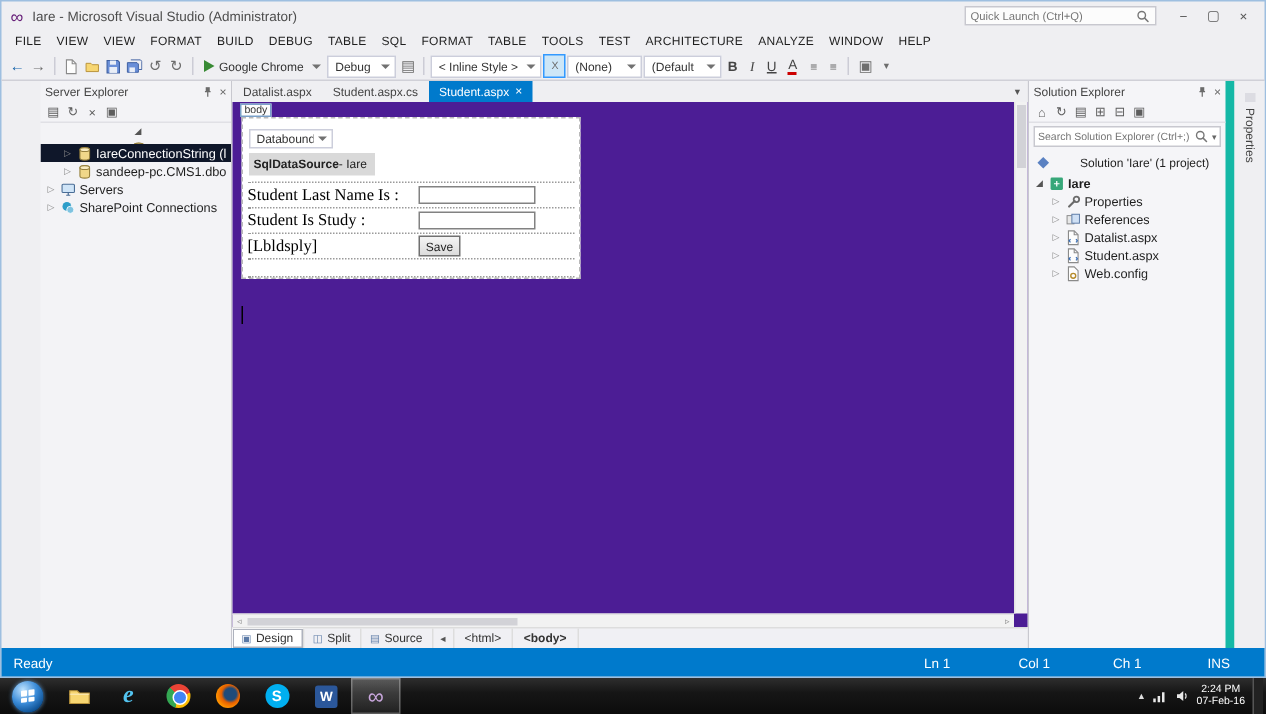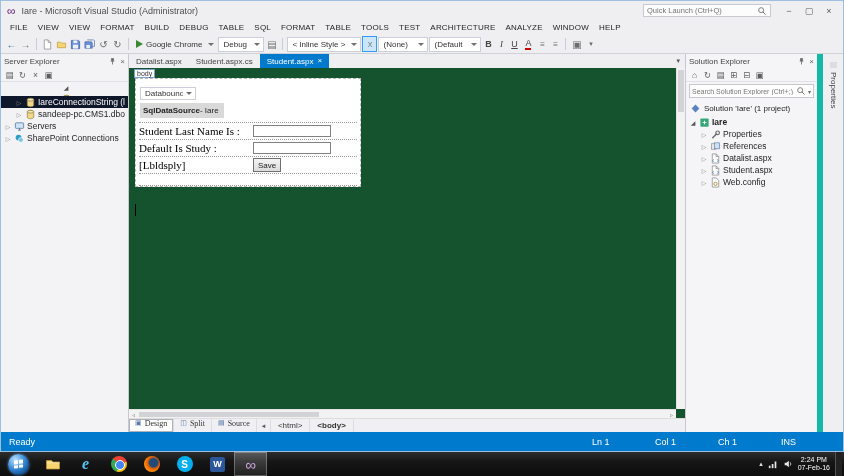--- a/index.html
+++ b/index.html
@@ -33,21 +33,21 @@
 .run-btn{display:inline-flex;align-items:center;height:16px;font-size:8px;color:#333;padding:0 3px;gap:3px;white-space:nowrap;}
 .play{width:0;height:0;border-top:4px solid transparent;border-bottom:4px solid transparent;border-left:7px solid #388a34;}
 .bgly{font-size:9px;color:#444;width:12px;text-align:center;}
 .b-b{font-weight:bold;}
 .b-i{font-style:italic;font-family:"Liberation Serif","DejaVu Serif",serif;}
 .b-u{text-decoration:underline;}
 .fontcolor{width:14px;height:16px;display:inline-flex;align-items:center;justify-content:center;}
 .fontcolor .A{font-size:9px;color:#444;border-bottom:2px solid #c00;line-height:9px;}
 .align-gly{font-size:8px;color:#6d6d6d;width:12px;text-align:center;}
 
-.main{flex:1;display:flex;min-height:0;}
+.main{flex:1;display:flex;min-height:0;margin-left:26px;}
 .left-dock{width:128px;flex:0 0 128px;border-right:1px solid #c8c8cf;display:flex;flex-direction:column;background:#f3f3f6;}
 .panel-header{height:14px;flex:0 0 14px;display:flex;align-items:center;padding:0 3px;font-size:8px;color:#444;}
 .panel-title{flex:1;overflow:hidden;white-space:nowrap;}
 .ph-ic{margin-left:3px;color:#666;font-size:8px;}
 .panel-toolbar{height:14px;flex:0 0 14px;display:flex;align-items:center;gap:2px;padding:0 3px;border-bottom:1px solid #e0e0e5;}
 .pt-ic{font-size:8.5px;color:#5d5d5d;min-width:11px;text-align:center;}
 .tree{flex:1;overflow:hidden;padding-top:2px;}
 .tree-row{height:12px;display:flex;align-items:center;gap:2px;font-size:8.5px;color:#1e1e1e;white-space:nowrap;overflow:hidden;}
 .tree-row.selected{background:#0f172a;color:#fff;}
 .tree-row.bold .tree-label{font-weight:bold;}
@@ -56,60 +56,60 @@
 .tree-row .icn{flex:0 0 11px;}
 .tree-label{overflow:hidden;}
 
 .editor{flex:1;display:flex;flex-direction:column;min-width:0;background:#fff;border-right:1px solid #c8c8cf;}
 .tabstrip{height:14px;flex:0 0 14px;background:#efeff2;display:flex;align-items:stretch;}
 .tabs{display:flex;}
 .tab{display:flex;align-items:center;padding:0 7px;font-size:8px;color:#444;gap:4px;white-space:nowrap;}
 .tab.active{background:#007acc;color:#fff;}
 .tab-close{font-size:8px;line-height:8px;}
 .tab-overflow{margin-left:auto;align-self:center;font-size:7px;color:#555;padding-right:5px;}
-.design-wrap{flex:1;position:relative;min-height:0;background:#14532d;}
+.design-wrap{flex:1;position:relative;min-height:0;background:#4c1d95;}
 .surface{position:absolute;left:0;top:0;right:9px;bottom:9px;overflow:hidden;}
 .tag-label{position:absolute;left:5px;top:1px;height:9px;line-height:8px;border:1px solid #7aa0c8;background:#fdfdfd;font-size:7px;color:#333;padding:0 2px;z-index:2;}
 .form-box{position:absolute;left:6px;top:10px;width:226px;border:1px dashed #b9b9b9;background:#fff;padding:3px 3px 0 3px;}
 .combo.small{width:56px;height:13px;font-size:8px;margin:1px 0 3px 1px;}
 .sqlds{width:84px;height:15px;background:#d9d9d9;font-size:8px;color:#222;display:flex;align-items:center;padding-left:3px;margin:0 0 4px 1px;white-space:nowrap;}
 #form-rows{border-top:1px dotted #9a9a9a;}
 .frow{position:relative;height:17px;border-bottom:1px dotted #9a9a9a;display:flex;align-items:center;}
 .flabel{font-family:"Liberation Serif","DejaVu Serif",serif;font-size:11px;color:#000;white-space:nowrap;}
 .ftext{position:absolute;left:114px;top:2px;width:78px;height:12px;border:1px solid #828282;font-size:9px;padding:0 2px;outline:none;background:#fff;}
 .save-btn{position:absolute;left:114px;top:1px;width:28px;height:14px;border:1px solid #707070;background:linear-gradient(#f4f4f4,#dcdcdc);font-size:8px;color:#222;font-family:inherit;}
 .empty-row{height:12px;border-bottom:1px dotted #9a9a9a;}
 .caret-line{position:absolute;left:6px;top:136px;width:1px;height:12px;background:#000;}
 .vscroll{position:absolute;right:0;top:0;bottom:9px;width:9px;background:#f2f2f2;border-left:1px solid #e3e3e3;}
 .vthumb{position:absolute;left:1px;right:1px;top:2px;height:42px;background:#d2d2d7;}
 .hscroll{position:absolute;left:0;right:9px;bottom:0;height:9px;background:#f2f2f2;border-top:1px solid #e3e3e3;display:flex;align-items:center;}
 .sarr{font-size:6px;color:#888;width:9px;text-align:center;flex:0 0 9px;}
 .hthumb{height:5px;width:180px;background:#d2d2d7;margin-left:1px;}
 .bottombar{height:14px;flex:0 0 14px;background:#f0f0f4;border-top:1px solid #ddd;display:flex;align-items:stretch;font-size:8px;color:#333;}
 .viewmodes{display:flex;}
-.vmode{display:flex;gap:3px;padding:0 6px;border-right:1px solid #ddd;font-family:Liberation Serif, serif;}
+.vmode{display:flex;align-items:center;gap:3px;padding:0 6px;border-right:1px solid #ddd;}
 .vmode.active{background:#fff;box-shadow:inset 0 0 0 1px #aeb2bd;}
 .vmode-icon{font-size:7px;color:#5b7aa6;}
 .nav-arr{width:14px;display:flex;align-items:center;justify-content:center;font-size:7px;color:#555;border-right:1px solid #ddd;}
 .crumbs{display:flex;}
 .crumb{display:flex;align-items:center;padding:0 7px;border-right:1px solid #ddd;color:#333;white-space:nowrap;}
 .crumb.last{font-weight:bold;}
 
 .right-dock{width:137px;flex:0 0 137px;border-right:6px solid #14b8a6;display:flex;flex-direction:column;background:#f5f5f8;}
 .search-box{height:14px;flex:0 0 14px;margin:2px 3px;border:1px solid #c8c8cf;background:#fff;display:flex;align-items:center;padding:0 2px;gap:2px;}
 .search-box input{flex:1;min-width:0;border:none;outline:none;font-size:7px;color:#777;background:transparent;}
-.sol-root{height:12px;flex:0 0 12px;display:flex;align-items:center;gap:3px;font-size:8px;color:#1e1e1e;padding-left:4px;white-space:nowrap;overflow:hidden;margin-top:2px;}
+.sol-root{height:12px;flex:0 0 12px;display:flex;align-items:center;gap:19px;font-size:8px;color:#1e1e1e;padding-left:4px;white-space:nowrap;overflow:hidden;margin-top:2px;}
 .props-strip{width:20px;flex:0 0 20px;background:#efeff2;display:flex;flex-direction:column;align-items:center;padding-top:8px;gap:4px;}
 .props-scroll{width:7px;height:6px;background:#dcdce2;}
 .props-label{writing-mode:vertical-rl;font-size:8px;color:#444;}
 
 .statusbar{height:19px;flex:0 0 19px;background:#007acc;display:flex;align-items:center;color:#fff;font-size:9px;padding-left:8px;}
 .sb-right{margin-left:auto;display:flex;align-items:center;}
 .sb-item{width:63px;}
-.sb-ins{width:62px;}
+.sb-ins{width:38px;}
 
 .taskbar{position:absolute;left:0;right:0;bottom:0;height:24px;background:linear-gradient(#2e2e2e,#161616 40%,#0c0c0c);display:flex;align-items:center;}
 .task-apps{display:flex;height:100%;align-items:center;}
 .task{width:33px;height:24px;display:flex;align-items:center;justify-content:center;}
 .task.active{background:linear-gradient(rgba(255,255,255,.22),rgba(255,255,255,.08));box-shadow:inset 0 0 0 1px rgba(255,255,255,.28);}
 .start-cell{width:36px;}
 .start-orb{width:21px;height:21px;border-radius:50%;background:radial-gradient(circle at 35% 28%,#bfe3ff,#3a8bd8 45%,#0a4b8c 80%,#06335f);display:flex;align-items:center;justify-content:center;box-shadow:0 0 3px rgba(120,190,255,.7);}
 .flag{display:grid;grid-template-columns:4px 4px;grid-template-rows:3.5px 3.5px;gap:1px;transform:skewY(-8deg);}
 .flag i{background:#fff;border-radius:.5px;}
 .app-icon{font-size:13px;display:flex;align-items:center;justify-content:center;}
@@ -338,21 +338,21 @@
               <div class="sqlds">
                 <b>SqlDataSource</b>
                   <span> - Iare</span>
               </div>
               <div id="form-rows">
                   <div class="frow">
                     <span class="flabel">Student Last Name Is :</span>
                     <input class="ftext" type="text" style="">
                   </div>
                   <div class="frow">
-                    <span class="flabel">Default Is Study :</span>
+                    <span class="flabel">Student Is Study :</span>
                     <input class="ftext" type="text" style="">
                   </div>
                 </div>
               <div class="frow">
                 <span class="flabel">[Lbldsply]</span>
                 <button class="save-btn">Save</button>
               </div>
               <div class="empty-row"></div>
             </div>
             <div class="caret-line"></div>

